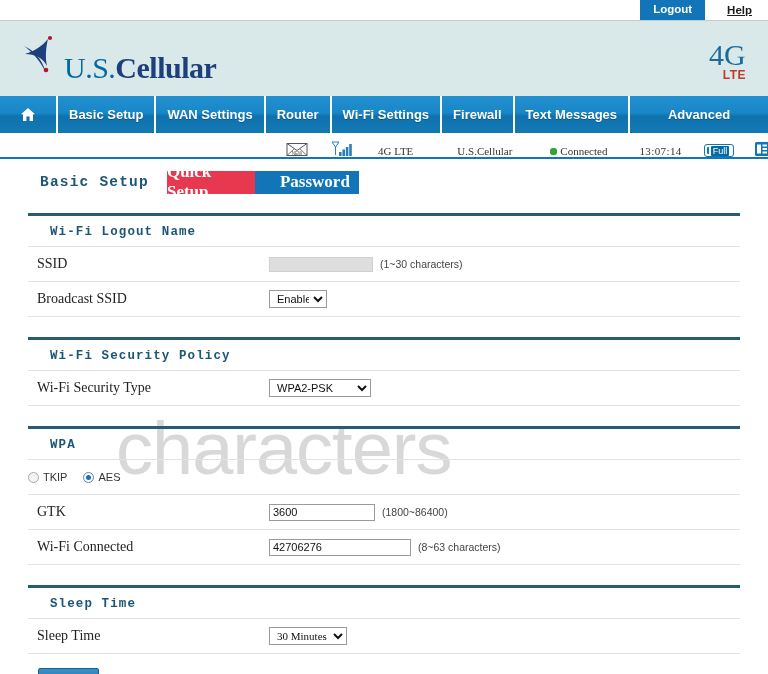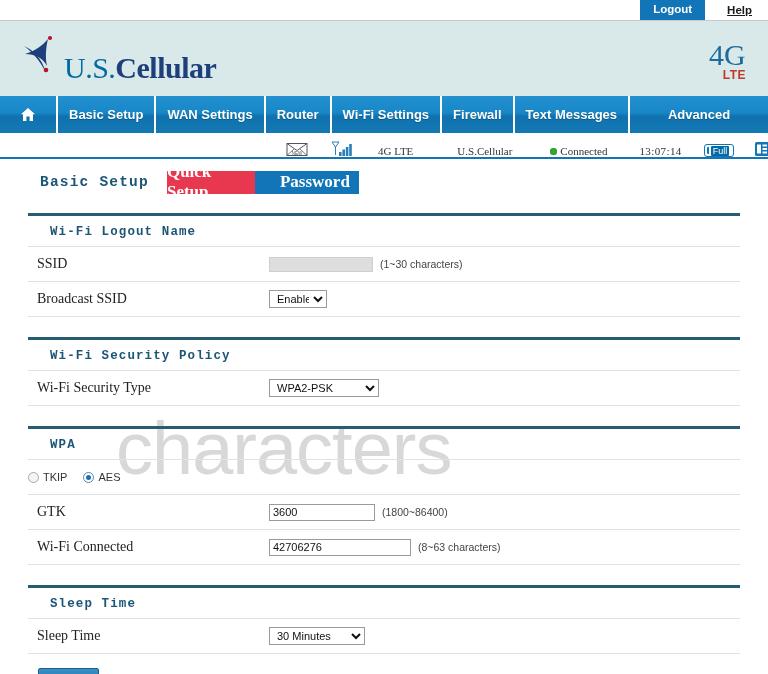--- a/index.html
+++ b/index.html
@@ -440,21 +440,21 @@
       </div>
     </div>
   </div>
 
   <div class="section">
     <div class="section-head">Wi-Fi Security Policy</div>
 
     <div class="row">
       <div class="row-label">Wi-Fi Security Type</div>
       <div class="row-field">
-        <select class="sel" style="width:110px;">
+        <select class="sel" style="width:102px;">
           <option>WPA2-PSK</option>
         </select>
       </div>
     </div>
   </div>
 
   <div class="section">
     <div class="section-head">WPA</div>
 
     <div class="row">
@@ -488,21 +488,21 @@
       </div>
     </div>
   </div>
 
   <div class="section">
     <div class="section-head">Sleep Time</div>
 
     <div class="row">
       <div class="row-label">Sleep Time</div>
       <div class="row-field">
-        <select class="sel" style="width:96px;">
+        <select class="sel" style="width:78px;font-family:Liberation Serif, serif;">
           <option>30 Minutes</option>
         </select>
       </div>
     </div>
 
     <button class="btn-next">Next</button>
   </div>
 
 </div>
 

